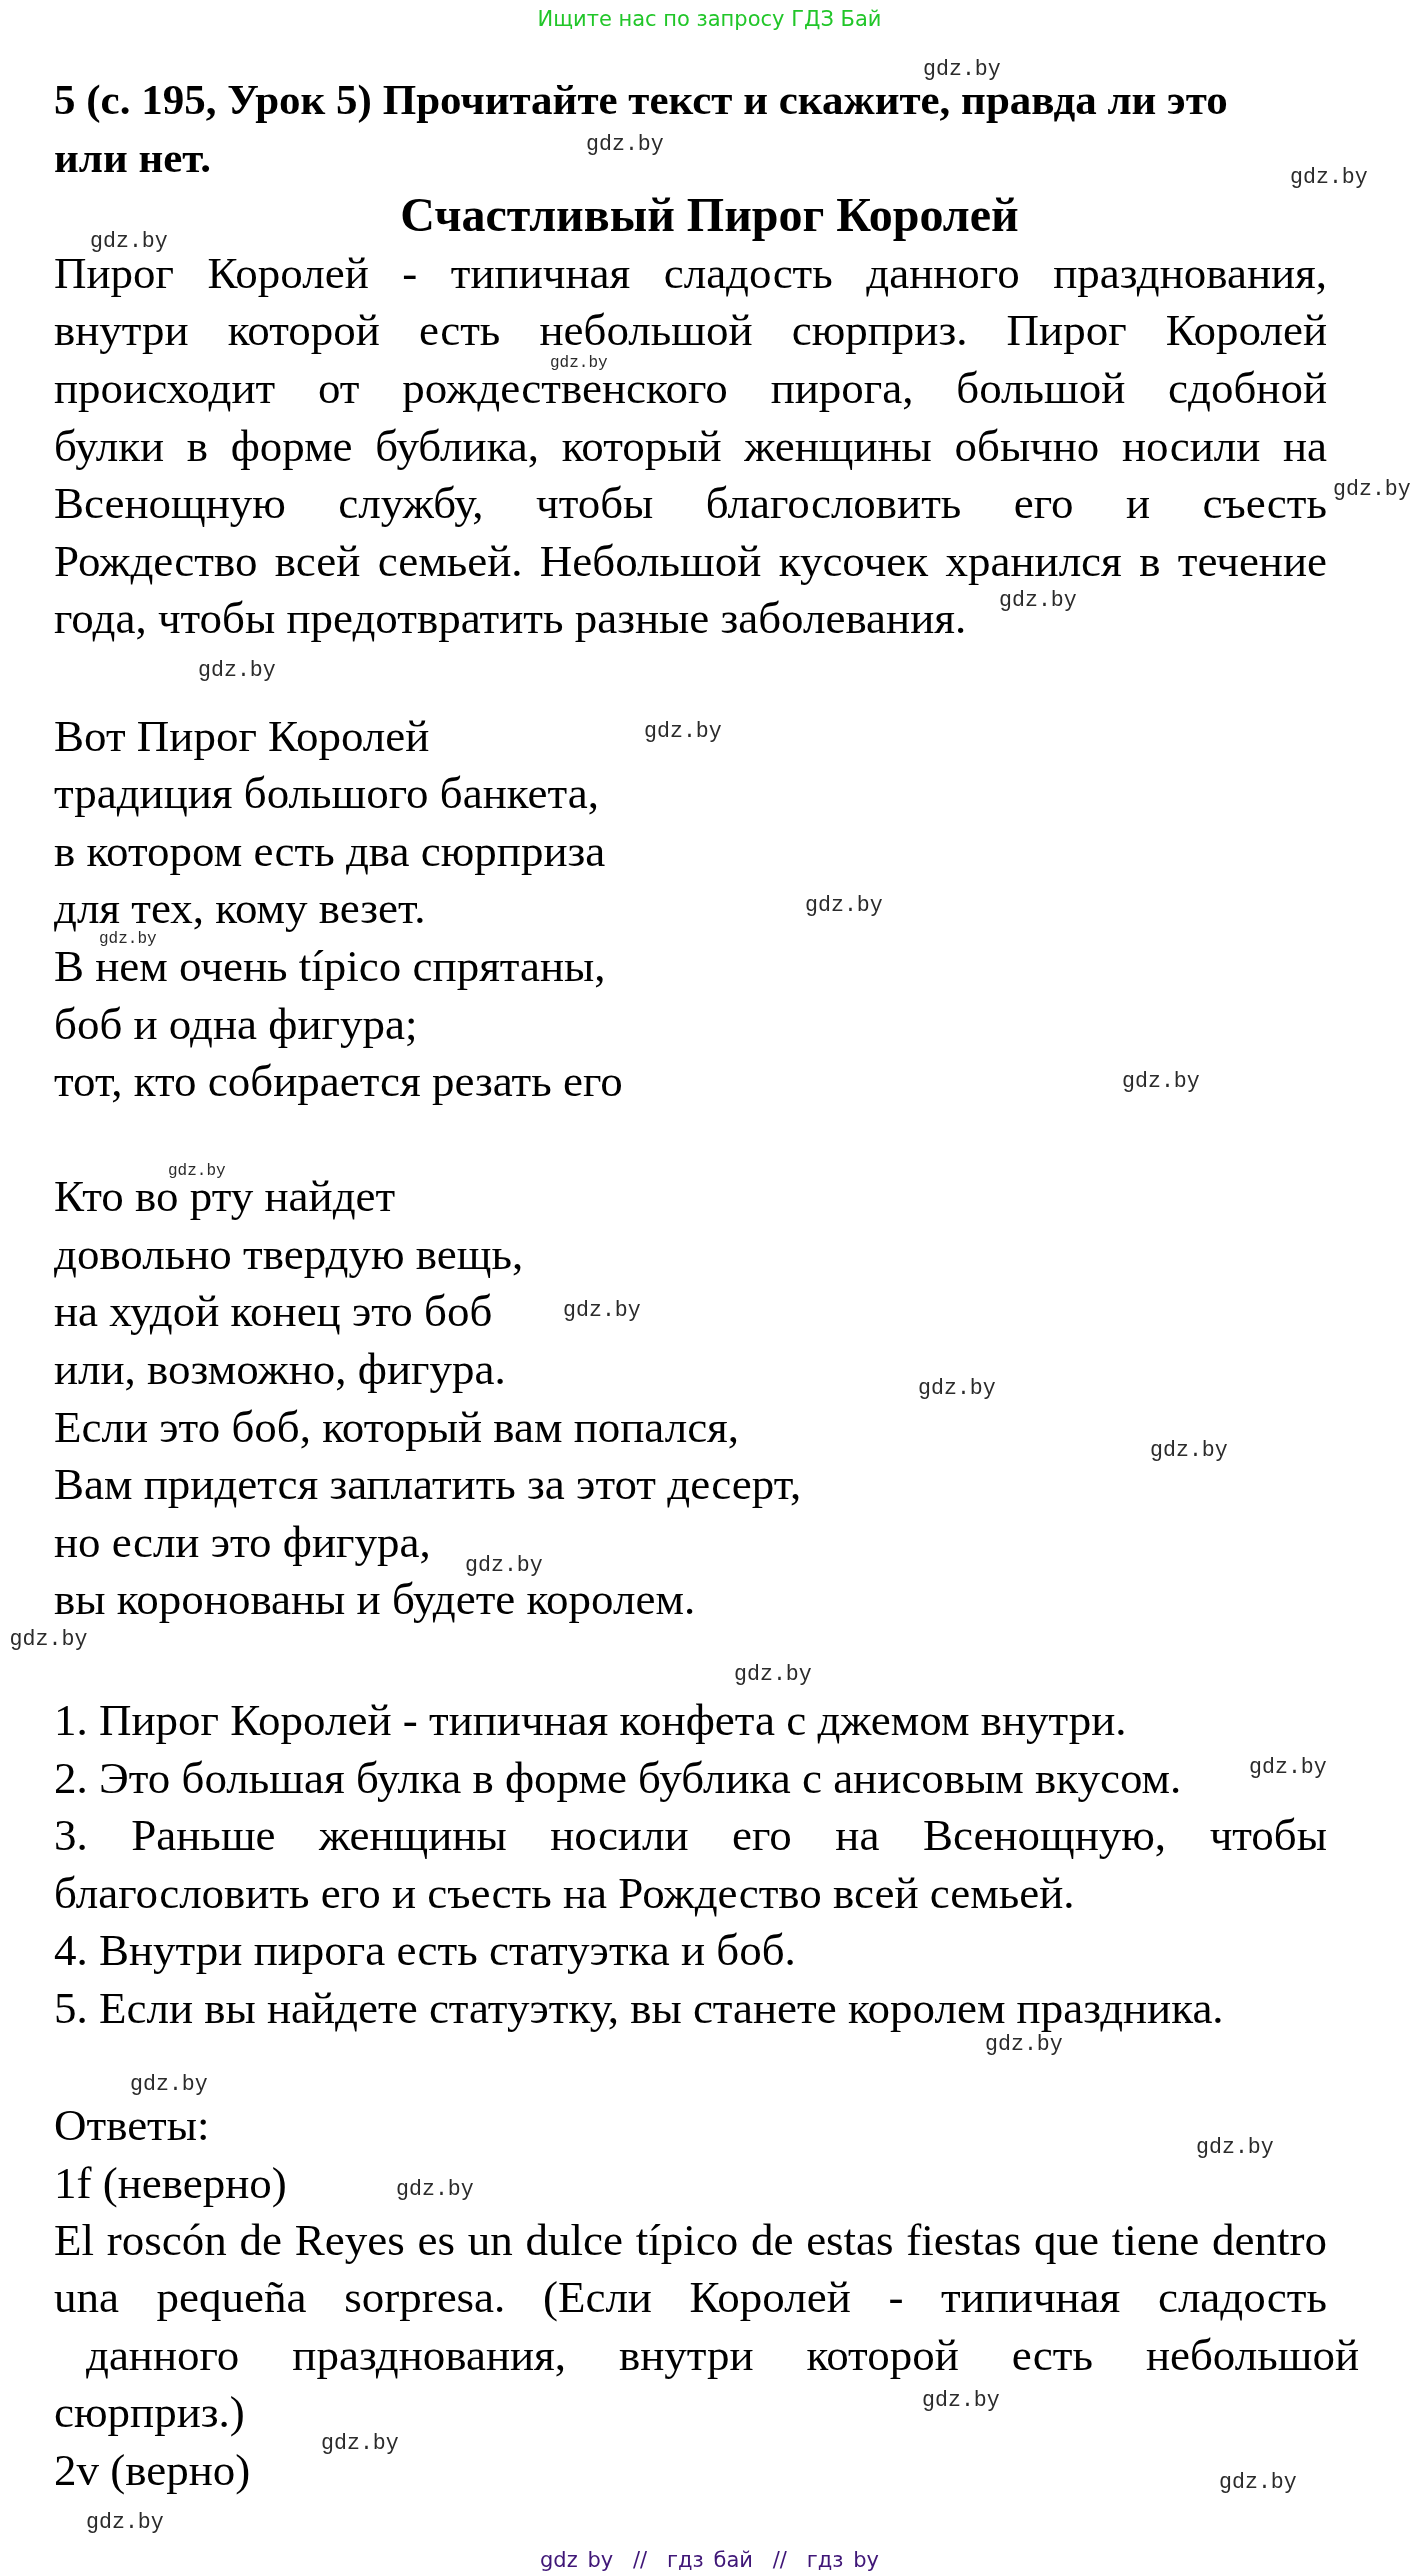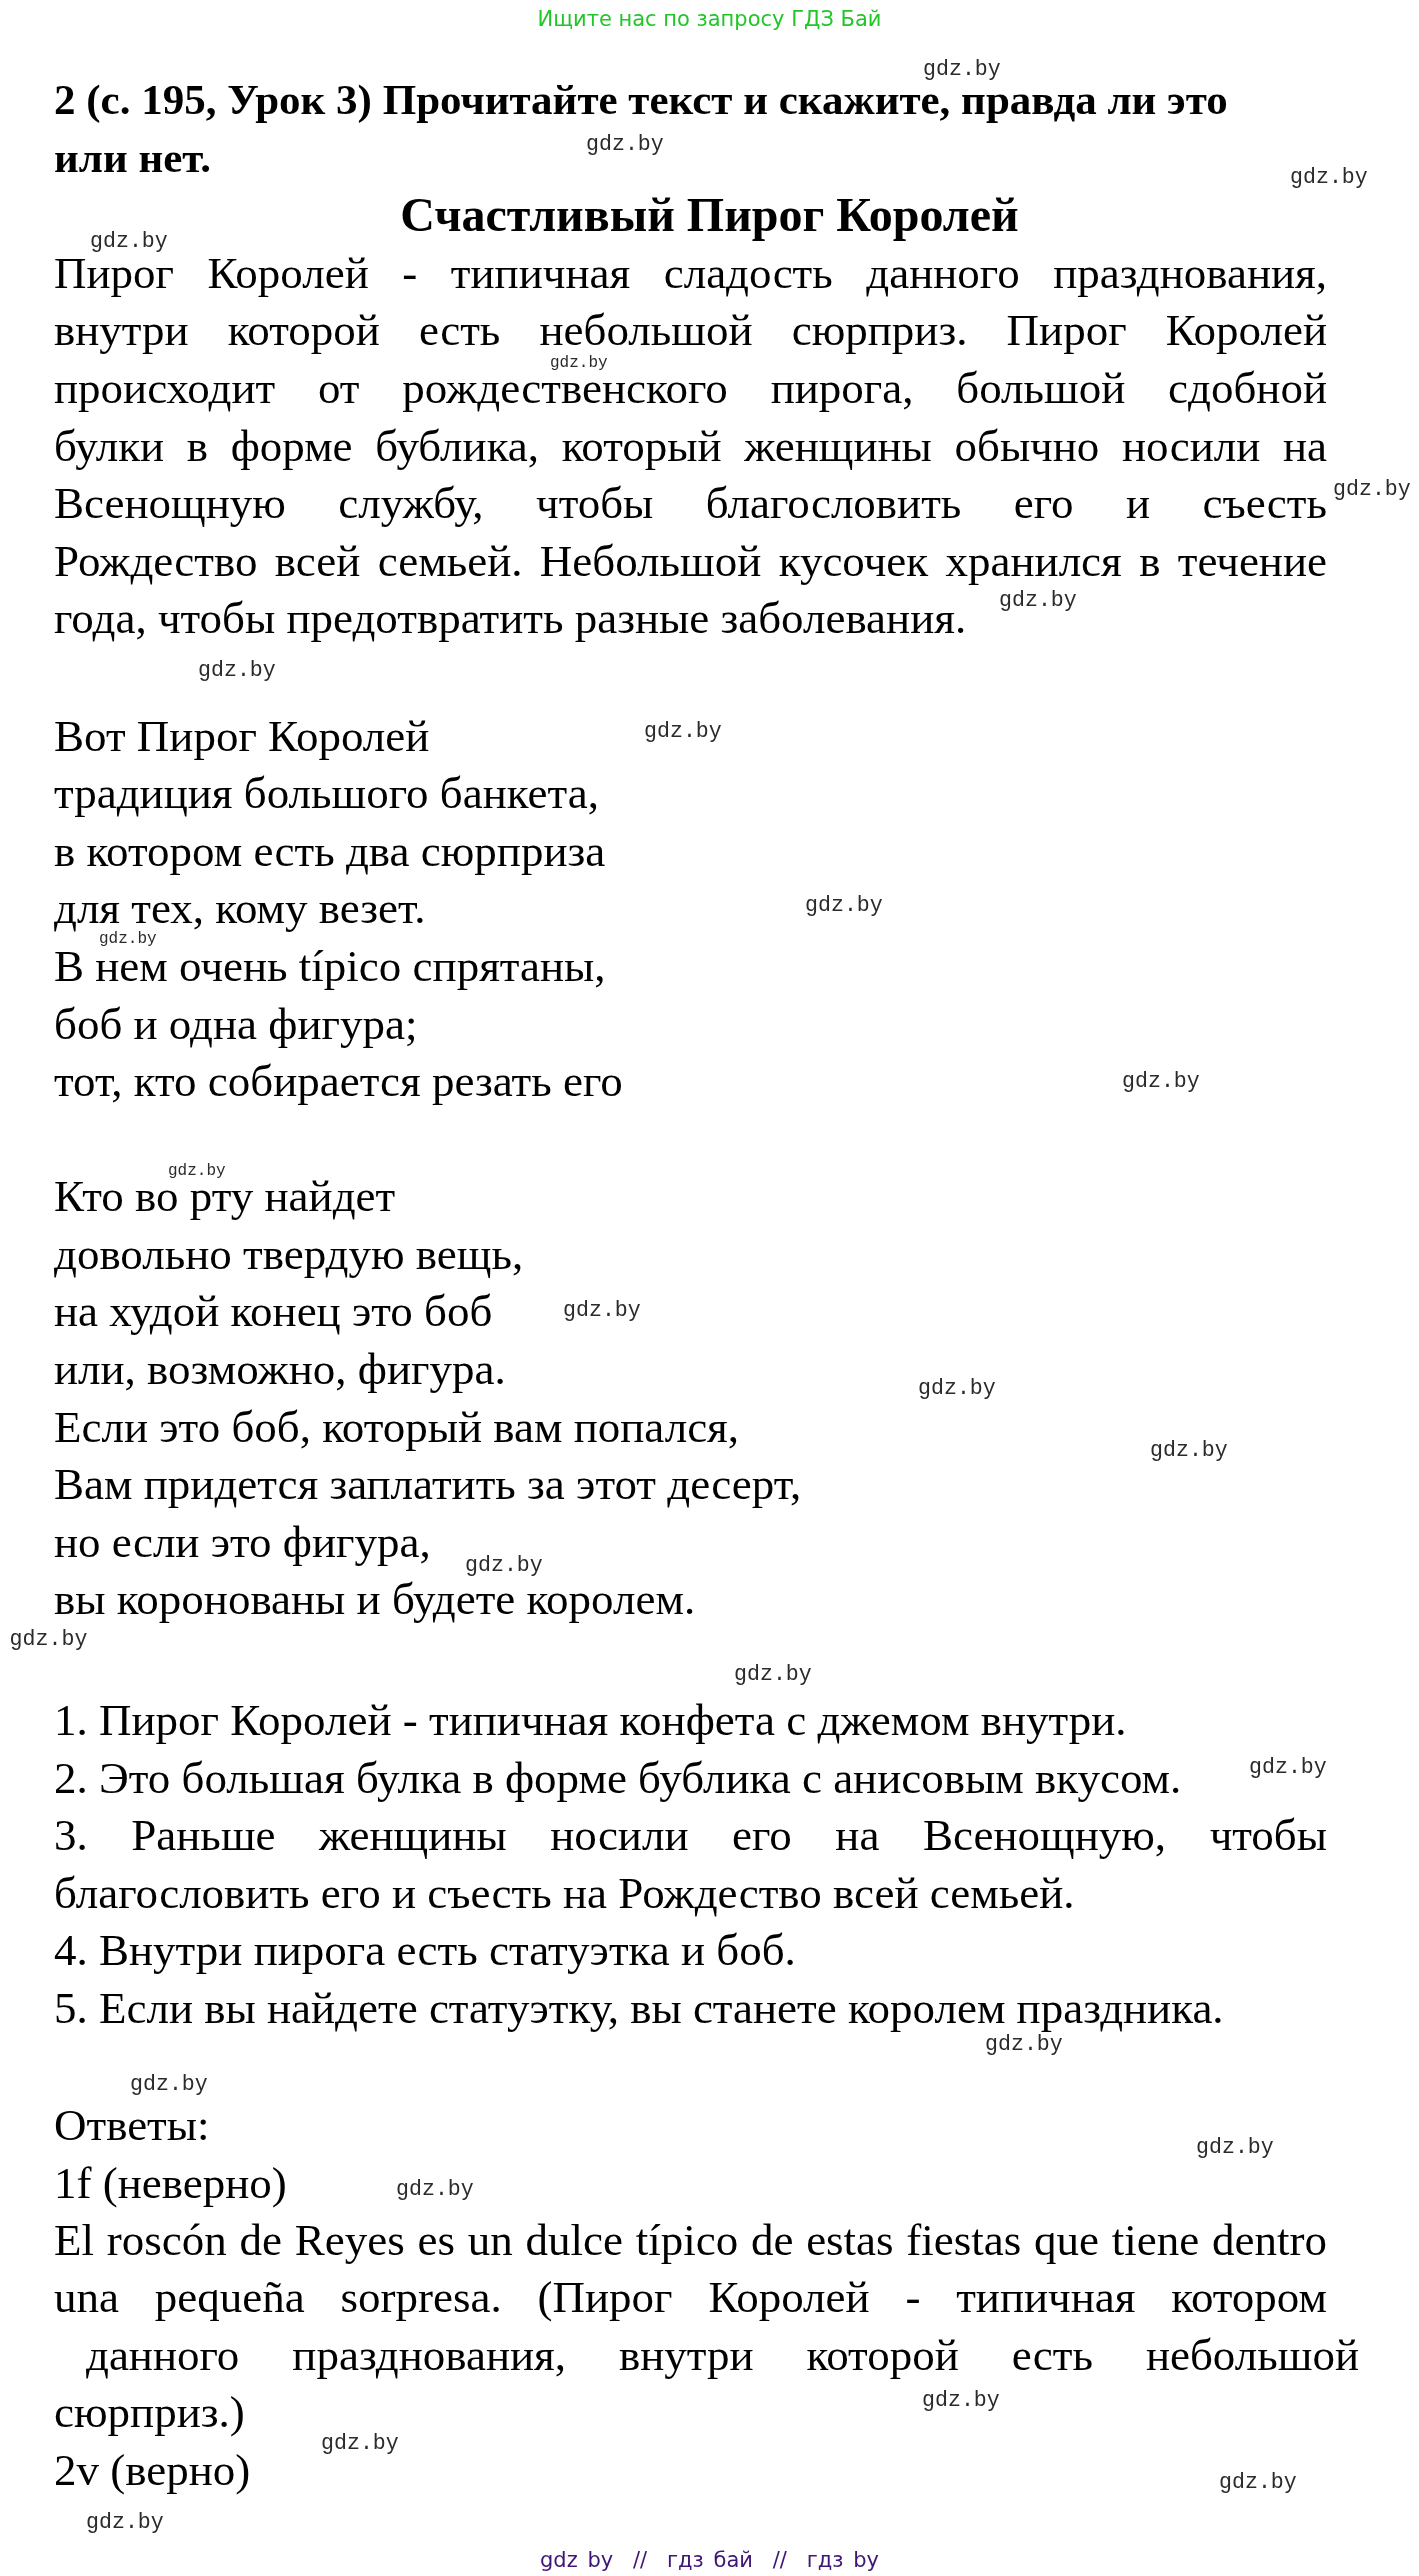--- a/index.html
+++ b/index.html
@@ -28,21 +28,21 @@
   }
   .wm.small { font-size: 16px; line-height: 19px; }
 </style>
 </head>
 <body>
 
 <div class="page">
 
   <div class="top-banner">Ищите нас по запросу ГДЗ Бай</div>
 
-  <div class="line title" style="top:67px;">2 (с. 195, Урок 3) Прочитайте текст и скажите, правда ли это</div>
+  <div class="line title" style="top:67px;">5 (с. 195, Урок 5) Прочитайте текст и скажите, правда ли это</div>
   <div class="line title" style="top:125px;">или нет.</div>
   <div class="line subtitle" style="top:182px;">Счастливый Пирог Королей</div>
 
   <div class="line justify" style="top:240px;">Пирог Королей - типичная сладость данного празднования,</div>
   <div class="line justify" style="top:297px;">внутри которой есть небольшой сюрприз. Пирог Королей</div>
   <div class="line justify" style="top:355px;">происходит от рождественского пирога, большой сдобной</div>
   <div class="line justify" style="top:413px;">булки в форме бублика, который женщины обычно носили на</div>
   <div class="line justify" style="top:470px;">Всенощную службу, чтобы благословить его и съесть</div>
   <div class="line justify" style="top:528px;">Рождество всей семьей. Небольшой кусочек хранился в течение</div>
   <div class="line" style="top:585px;">года, чтобы предотвратить разные заболевания.</div>
@@ -66,21 +66,21 @@
   <div class="line" style="top:1687px;">1. Пирог Королей - типичная конфета с джемом внутри.</div>
   <div class="line" style="top:1745px;">2. Это большая булка в форме бублика с анисовым вкусом.</div>
   <div class="line justify" style="top:1802px;">3. Раньше женщины носили его на Всенощную, чтобы</div>
   <div class="line" style="top:1860px;">благословить его и съесть на Рождество всей семьей.</div>
   <div class="line" style="top:1917px;">4. Внутри пирога есть статуэтка и боб.</div>
   <div class="line" style="top:1975px;">5. Если вы найдете статуэтку, вы станете королем праздника.</div>
 
   <div class="line" style="top:2092px;">Ответы:</div>
   <div class="line" style="top:2150px;">1f (неверно)</div>
   <div class="line justify" style="top:2207px;">El roscón de Reyes es un dulce típico de estas fiestas que tiene dentro</div>
-  <div class="line justify" style="top:2264px;">una pequeña sorpresa. (Пирог Королей - типичная котором</div>
+  <div class="line justify" style="top:2264px;">una pequeña sorpresa. (Если Королей - типичная сладость</div>
   <div class="line justify" style="top:2322px;margin-left:32px;">данного празднования, внутри которой есть небольшой</div>
   <div class="line" style="top:2379px;">сюрприз.)</div>
   <div class="line" style="top:2437px;">2v (верно)</div>
 
   <span class="wm" style="left:923px;top:53px;">gdz.by</span>
   <span class="wm" style="left:586px;top:128px;">gdz.by</span>
   <span class="wm" style="left:1290px;top:161px;">gdz.by</span>
   <span class="wm" style="left:90px;top:225px;">gdz.by</span>
   <span class="wm small" style="left:550px;top:350px;">gdz.by</span>
   <span class="wm" style="left:1333px;top:473px;">gdz.by</span>

